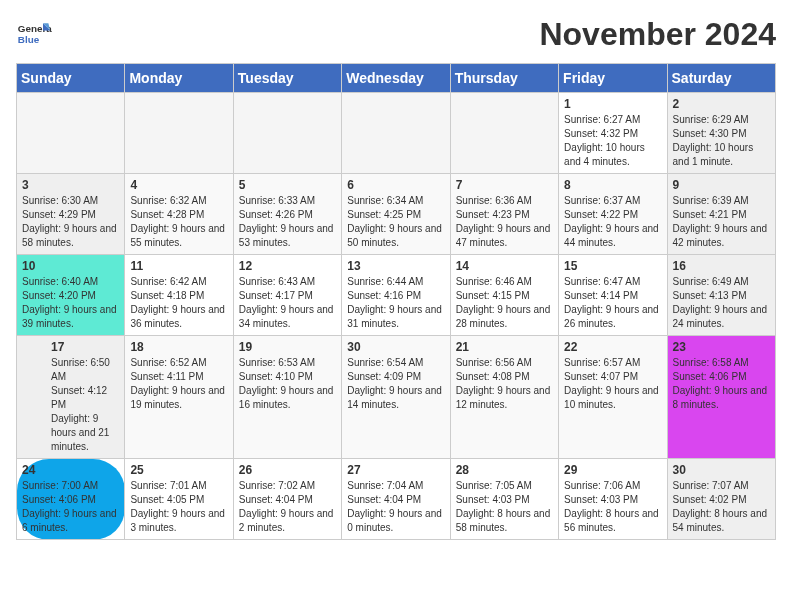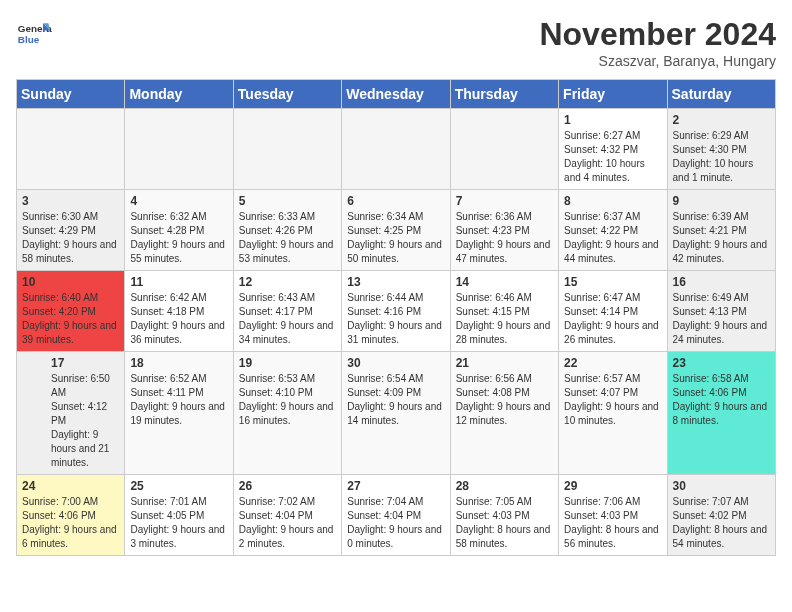--- a/index.html
+++ b/index.html
@@ -88,21 +88,20 @@
   <div class="logo">
     <svg class="logo-icon" viewBox="0 0 40 40">
       <text x="2" y="18" font-size="11" font-weight="bold" fill="#333" font-family="Arial">General</text>
       <text x="2" y="30" font-size="11" font-weight="bold" fill="#3f6cbf" font-family="Arial">Blue</text>
       <polygon points="30,8 38,16 30,16" fill="#3f6cbf"></polygon>
       <polygon points="30,8 38,16 36,8" fill="#5a9ad5"></polygon>
     </svg>
   </div>
   <div class="title-block">
     <div class="month-year">November 2024</div>
-    <div class="location">Szaszvar, Baranya, Hungary</div>
   </div>
 </div>
 
 <table class="calendar">
   <thead>
     <tr>
     <th>Sunday</th>
         <th>Monday</th>
         <th>Tuesday</th>
         <th>Wednesday</th>
@@ -151,21 +150,21 @@
         <td>
           <span class="day-num">8</span>
           <div class="day-info">Sunrise: 6:37 AM<br>Sunset: 4:22 PM<br>Daylight: 9 hours and 44 minutes.</div>
         </td>
         <td style="background: rgb(239, 239, 239);">
           <span class="day-num">9</span>
           <div class="day-info">Sunrise: 6:39 AM<br>Sunset: 4:21 PM<br>Daylight: 9 hours and 42 minutes.</div>
         </td>
       </tr>
       <tr>
-        <td style="background: #ef4444;">
+        <td style="background: #5eead4;">
           <span class="day-num">10</span>
           <div class="day-info">Sunrise: 6:40 AM<br>Sunset: 4:20 PM<br>Daylight: 9 hours and 39 minutes.</div>
         </td>
         <td>
           <span class="day-num">11</span>
           <div class="day-info">Sunrise: 6:42 AM<br>Sunset: 4:18 PM<br>Daylight: 9 hours and 36 minutes.</div>
         </td>
         <td>
           <span class="day-num">12</span>
           <div class="day-info">Sunrise: 6:43 AM<br>Sunset: 4:17 PM<br>Daylight: 9 hours and 34 minutes.</div>
@@ -205,27 +204,27 @@
           <div class="day-info">Sunrise: 6:54 AM<br>Sunset: 4:09 PM<br>Daylight: 9 hours and 14 minutes.</div>
         </td>
         <td>
           <span class="day-num">21</span>
           <div class="day-info">Sunrise: 6:56 AM<br>Sunset: 4:08 PM<br>Daylight: 9 hours and 12 minutes.</div>
         </td>
         <td>
           <span class="day-num">22</span>
           <div class="day-info">Sunrise: 6:57 AM<br>Sunset: 4:07 PM<br>Daylight: 9 hours and 10 minutes.</div>
         </td>
-        <td style="background: #5eead4;">
+        <td style="background: #d946ef;">
           <span class="day-num">23</span>
           <div class="day-info">Sunrise: 6:58 AM<br>Sunset: 4:06 PM<br>Daylight: 9 hours and 8 minutes.</div>
         </td>
       </tr>
       <tr>
-        <td style="background: #fef9c3;">
+        <td style="background: #0ea5e9; border-radius: 32px;">
           <span class="day-num">24</span>
           <div class="day-info">Sunrise: 7:00 AM<br>Sunset: 4:06 PM<br>Daylight: 9 hours and 6 minutes.</div>
         </td>
         <td>
           <span class="day-num">25</span>
           <div class="day-info">Sunrise: 7:01 AM<br>Sunset: 4:05 PM<br>Daylight: 9 hours and 3 minutes.</div>
         </td>
         <td>
           <span class="day-num">26</span>
           <div class="day-info">Sunrise: 7:02 AM<br>Sunset: 4:04 PM<br>Daylight: 9 hours and 2 minutes.</div>

